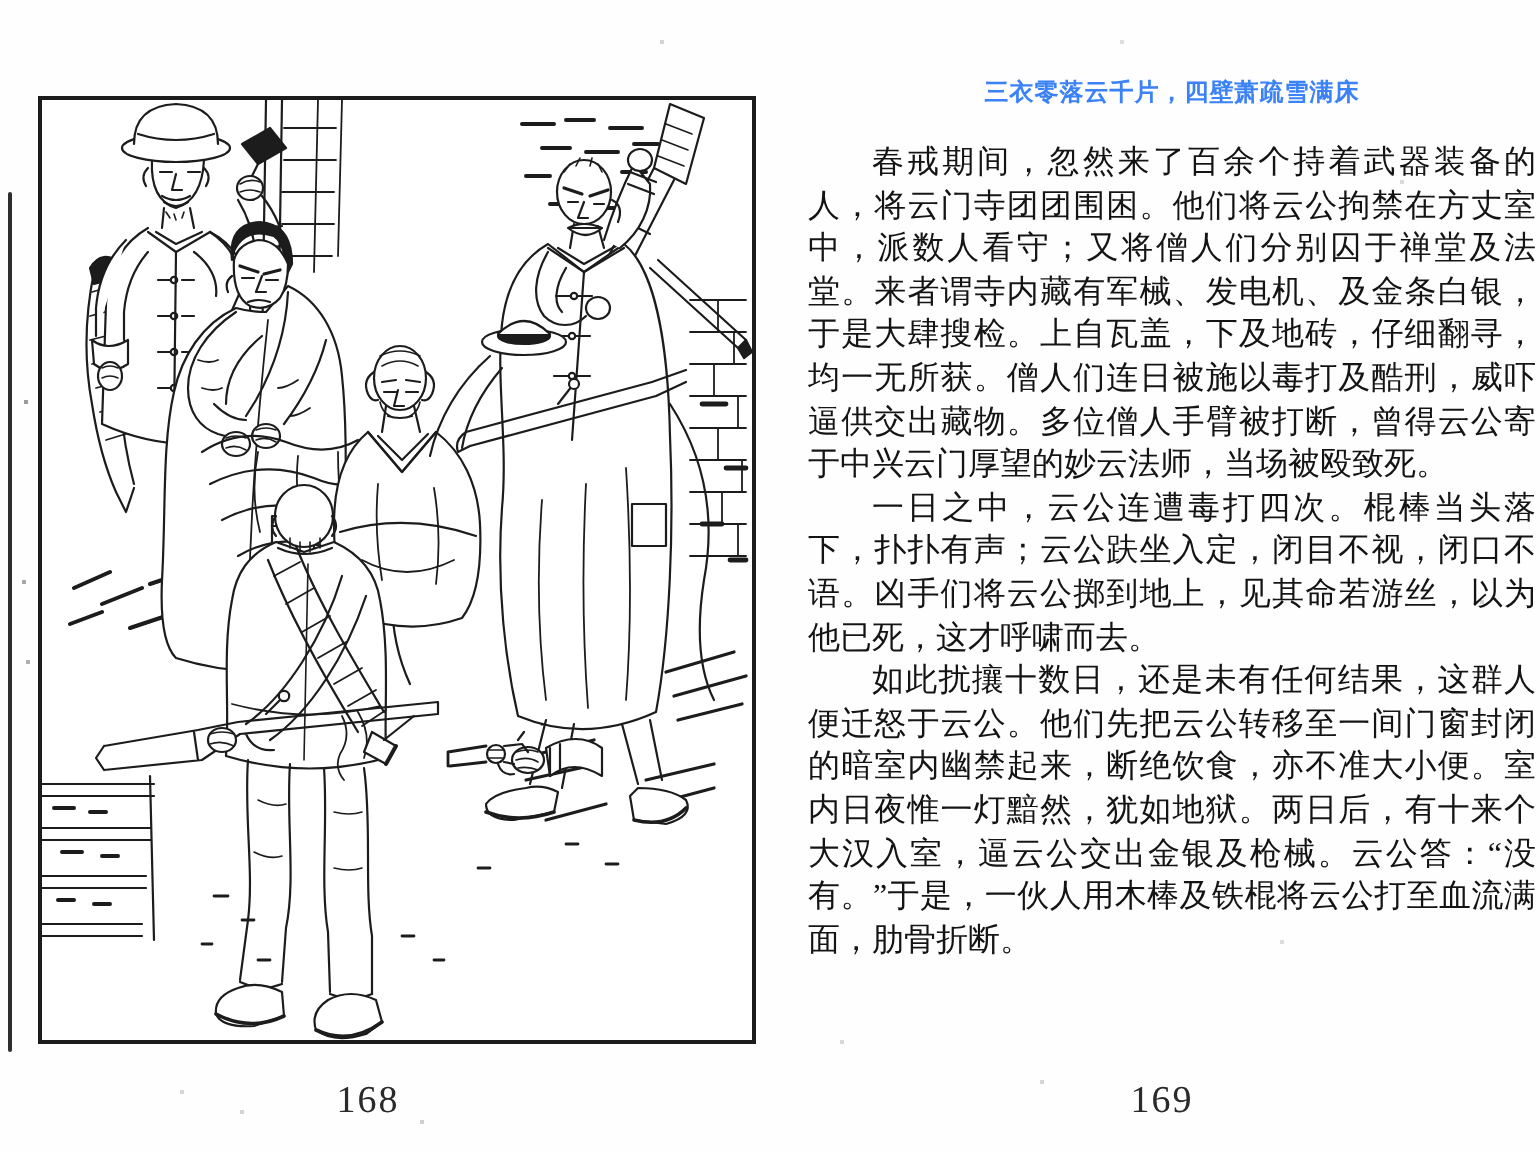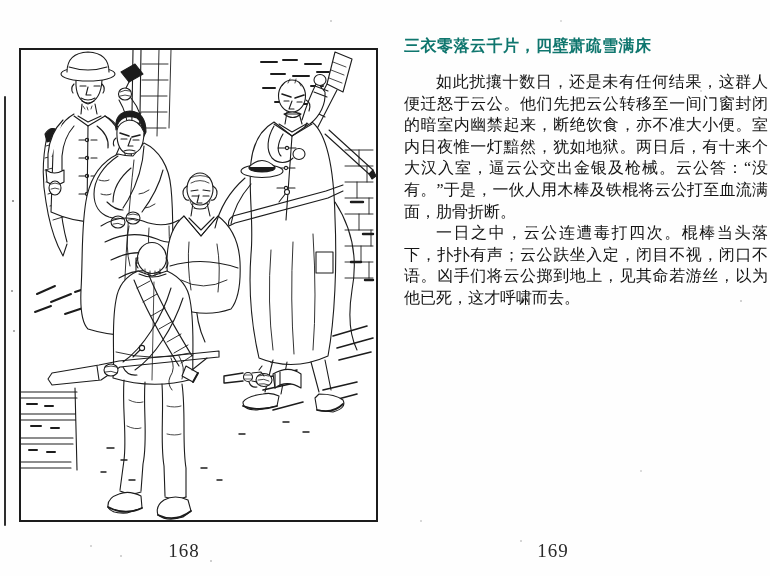--- a/index.html
+++ b/index.html
@@ -25,26 +25,26 @@
   .illus-frame{
     position:absolute;left:19px;top:48px;width:355px;height:470px;
     border:2px solid #1c1c1c;background:#ffffff;
   }
   .illus-frame svg{display:block;}
   .pagenum{
     position:absolute;top:540px;width:80px;text-align:center;
     font-size:19px;letter-spacing:1px;color:#2a2a2a;
   }
   .pn-left{left:144px;}
-  .pn-right{left:513px;}
+  .pn-right{left:541px;}
   .textcol{position:absolute;left:404px;top:34px;width:364px;}
   .title{
     font-family:"Liberation Sans","DejaVu Sans",sans-serif;
-    font-weight:bold;font-size:16px;line-height:24px;
-    margin:0 0 13px 0;letter-spacing:.5px;color:#0f766e;
+    font-weight:bold;font-size:12px;line-height:24px;
+    text-align:center;margin:0 0 13px 0;letter-spacing:.5px;color:#3b82f6;
   }
   .textcol p{
     margin:0;font-size:16px;line-height:21.6px;
     text-align:justify;text-indent:2em;color:#141414;
   }
   svg *{vector-effect:non-scaling-stroke;}
 </style>
 </head>
 <body>
 
@@ -214,17 +214,18 @@
       <path d="M143,450 Q134,456 137,465 Q146,472 162,467 L170,461 L167,450 Q154,444 143,450 z" fill="#fff"></path>
       <path d="M137,465 Q154,473 170,461" stroke-width="1.8"></path>
     </g>
   </svg>
 </div>
 
 <div class="pagenum pn-left">168</div>
 
 <div class="textcol">
   <h1 class="title">三衣零落云千片，四壁萧疏雪满床</h1>
+  <p>春戒期间，忽然来了百余个持着武器装备的人，将云门寺团团围困。他们将云公拘禁在方丈室中，派数人看守；又将僧人们分别囚于禅堂及法堂。来者谓寺内藏有军械、发电机、及金条白银，于是大肆搜检。上自瓦盖，下及地砖，仔细翻寻，均一无所获。僧人们连日被施以毒打及酷刑，威吓逼供交出藏物。多位僧人手臂被打断，曾得云公寄于中兴云门厚望的妙云法师，当场被殴致死。</p>
+  <p>一日之中，云公连遭毒打四次。棍棒当头落下，扑扑有声；云公趺坐入定，闭目不视，闭口不语。凶手们将云公掷到地上，见其命若游丝，以为他已死，这才呼啸而去。</p>
   <p>如此扰攘十数日，还是未有任何结果，这群人便迁怒于云公。他们先把云公转移至一间门窗封闭的暗室内幽禁起来，断绝饮食，亦不准大小便。室内日夜惟一灯黯然，犹如地狱。两日后，有十来个大汉入室，逼云公交出金银及枪械。云公答：“没有。”于是，一伙人用木棒及铁棍将云公打至血流满面，肋骨折断。</p>
-  <p>一日之中，云公连遭毒打四次。棍棒当头落下，扑扑有声；云公趺坐入定，闭目不视，闭口不语。凶手们将云公掷到地上，见其命若游丝，以为他已死，这才呼啸而去。</p>
 </div>
 
 <div class="pagenum pn-right">169</div>
 
 </body></html>

